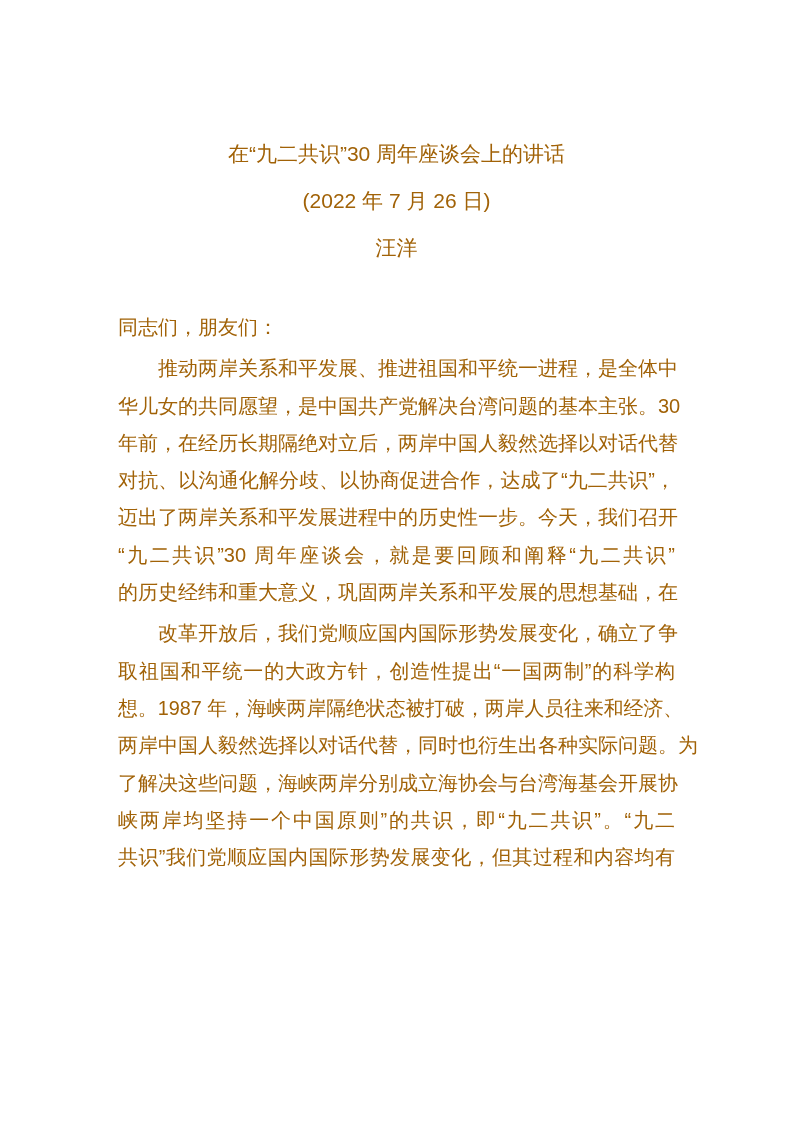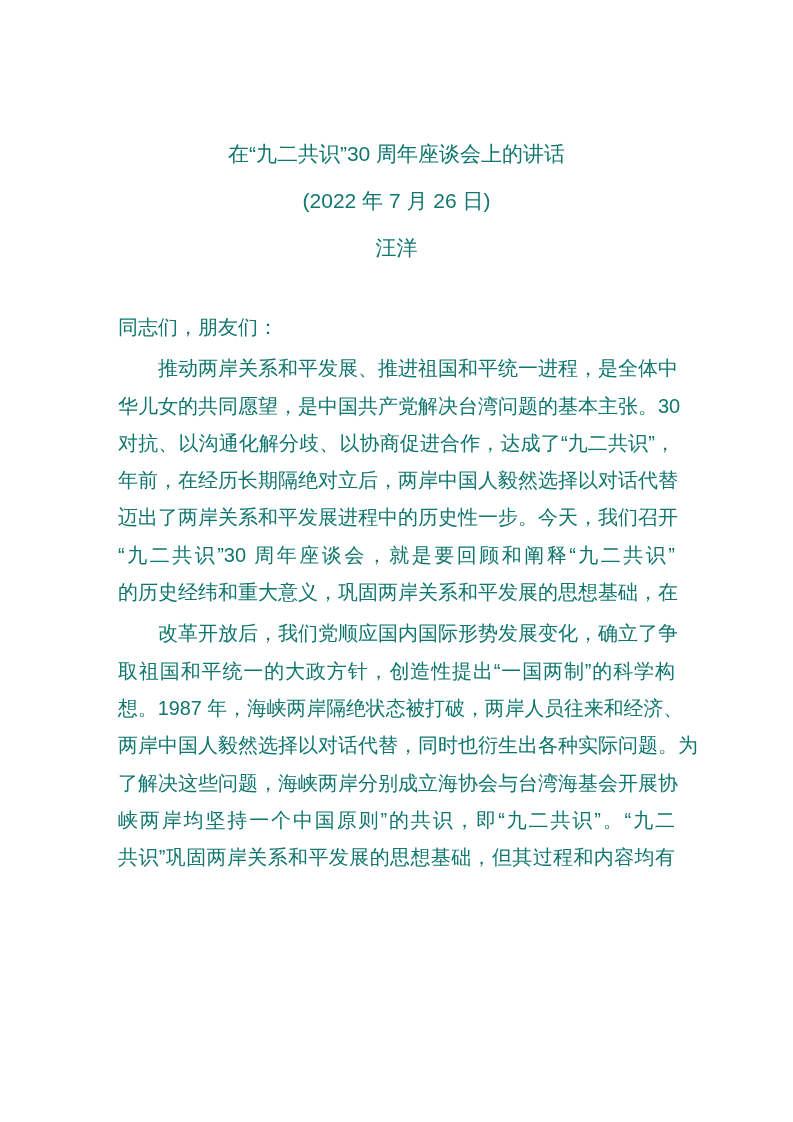--- a/index.html
+++ b/index.html
@@ -10,21 +10,21 @@
   .page {
     position: relative;
     width: 793px;
     height: 1122px;
     margin: 0 auto;
     background: #ffffff;
     box-sizing: border-box;
     padding: 130px 114px 0 114px;
     overflow: hidden;
     font-family: "Liberation Sans", "DejaVu Sans", sans-serif;
-    color: #0f766e;
+    color: #a16207;
   }
   .doc-title,
   .doc-date,
   .doc-author {
     font-size: 21px;
     line-height: 47px;
     text-align: center;
     font-weight: 400;
     margin: 0;
     white-space: nowrap;
@@ -58,29 +58,29 @@
   <h1 class="doc-title">在“九二共识”30 周年座谈会上的讲话</h1>
   <div class="doc-date">(2022 年 7 月 26 日)</div>
   <div class="doc-author">汪洋</div>
   <div class="doc-body" id="doc-body">
       <div class="paragraph">
         <div class="line">同志们，朋友们：</div>
       </div>
       <div class="paragraph">
         <div class="line fill first-line">推动两岸关系和平发展、推进祖国和平统一进程，是全体中</div>
         <div class="line fill">华儿女的共同愿望，是中国共产党解决台湾问题的基本主张。30</div>
+        <div class="line fill">年前，在经历长期隔绝对立后，两岸中国人毅然选择以对话代替</div>
         <div class="line fill">对抗、以沟通化解分歧、以协商促进合作，达成了“九二共识”，</div>
-        <div class="line fill">年前，在经历长期隔绝对立后，两岸中国人毅然选择以对话代替</div>
         <div class="line fill">迈出了两岸关系和平发展进程中的历史性一步。今天，我们召开</div>
         <div class="line fill">“九二共识”30 周年座谈会，就是要回顾和阐释“九二共识”</div>
         <div class="line fill">的历史经纬和重大意义，巩固两岸关系和平发展的思想基础，在</div>
       </div>
       <div class="paragraph">
         <div class="line fill first-line">改革开放后，我们党顺应国内国际形势发展变化，确立了争</div>
         <div class="line fill">取祖国和平统一的大政方针，创造性提出“一国两制”的科学构</div>
         <div class="line fill" style="transform-origin: left center; transform: scaleX(0.991228);">想。1987 年，海峡两岸隔绝状态被打破，两岸人员往来和经济、</div>
         <div class="line fill">两岸中国人毅然选择以对话代替，同时也衍生出各种实际问题。为</div>
         <div class="line fill">了解决这些问题，海峡两岸分别成立海协会与台湾海基会开展协</div>
         <div class="line fill">峡两岸均坚持一个中国原则”的共识，即“九二共识”。“九二</div>
-        <div class="line fill">共识”巩固两岸关系和平发展的思想基础，但其过程和内容均有</div>
+        <div class="line fill">共识”我们党顺应国内国际形势发展变化，但其过程和内容均有</div>
       </div>
     </div>
 </div>
 
 </body></html>

